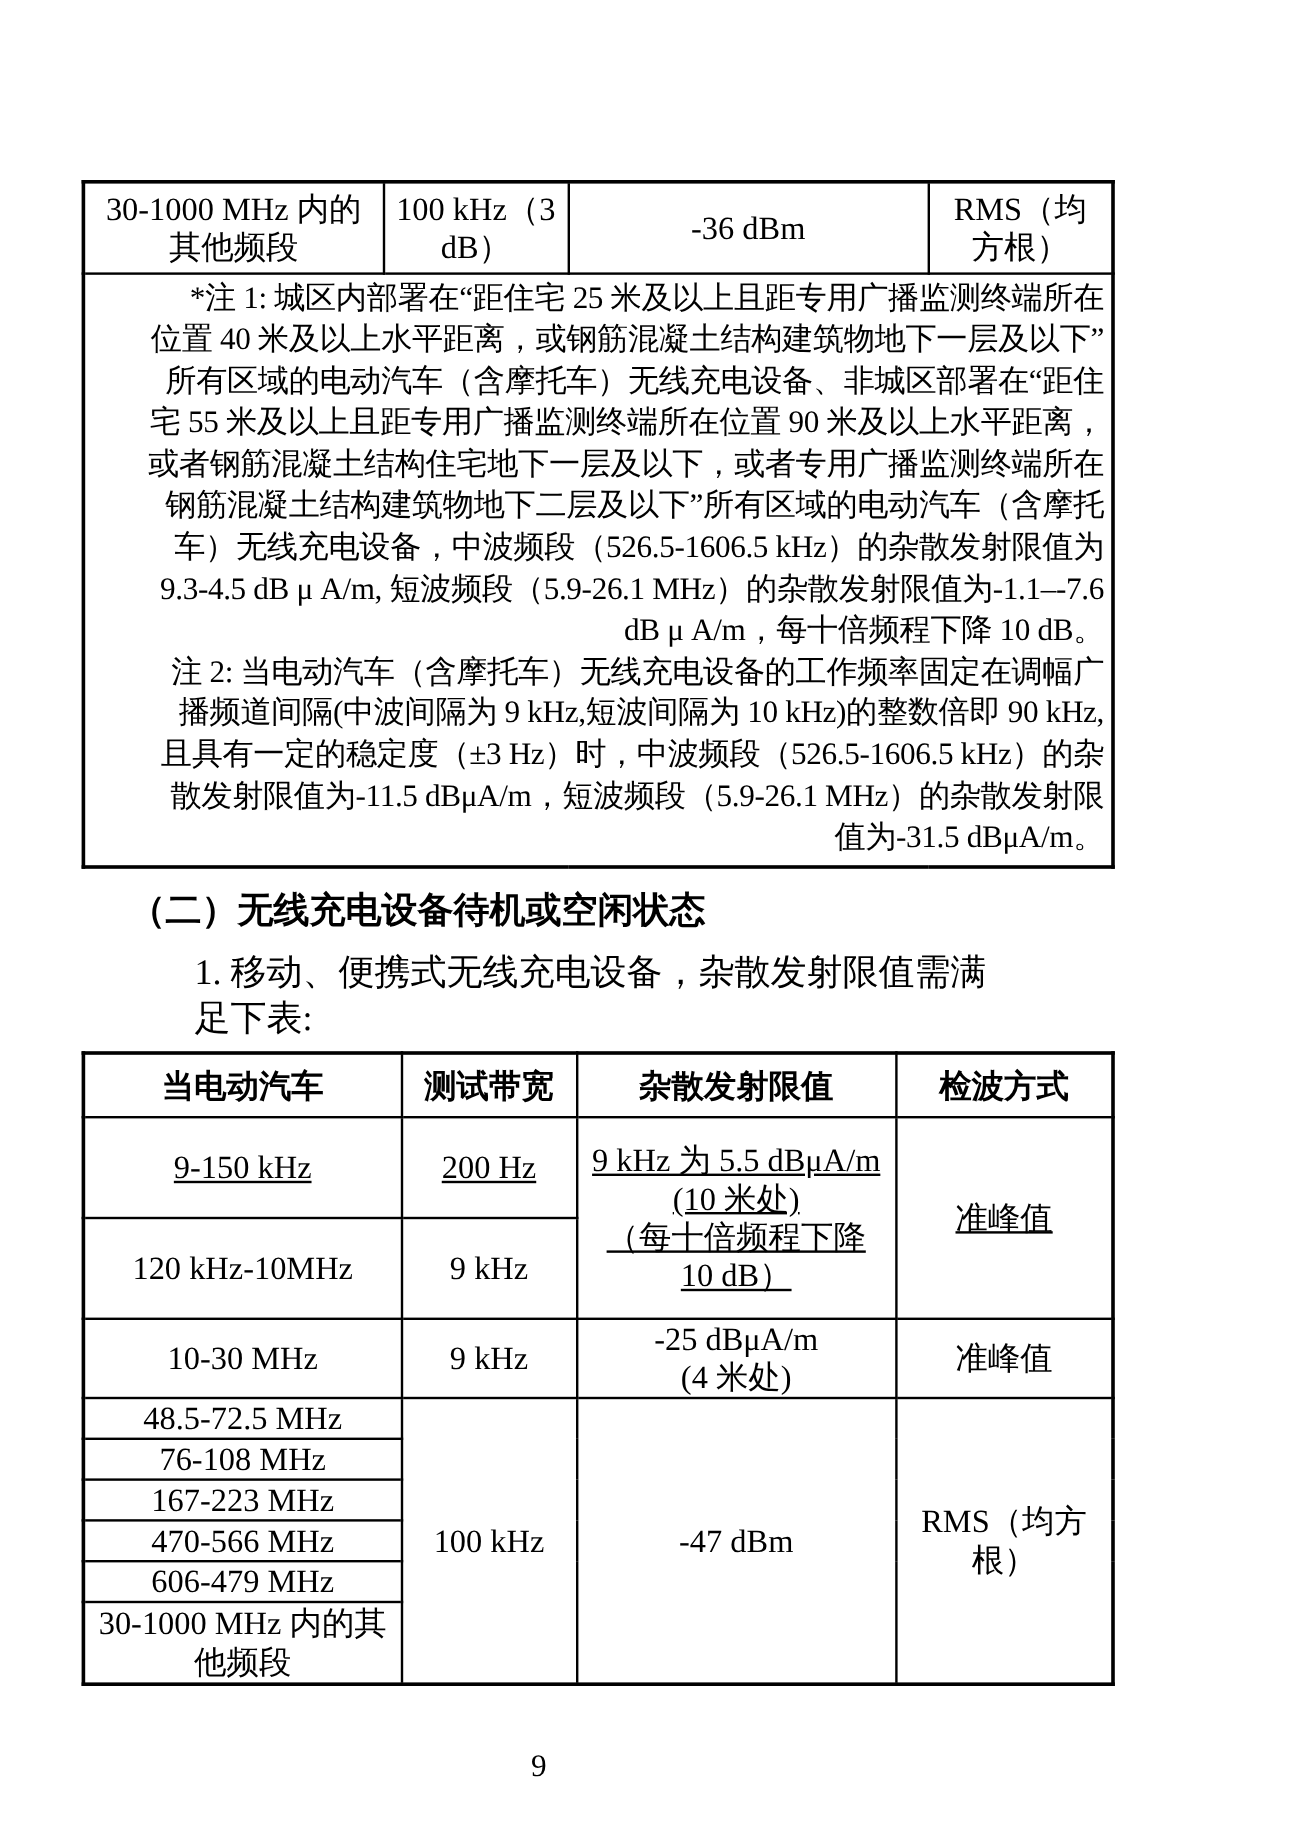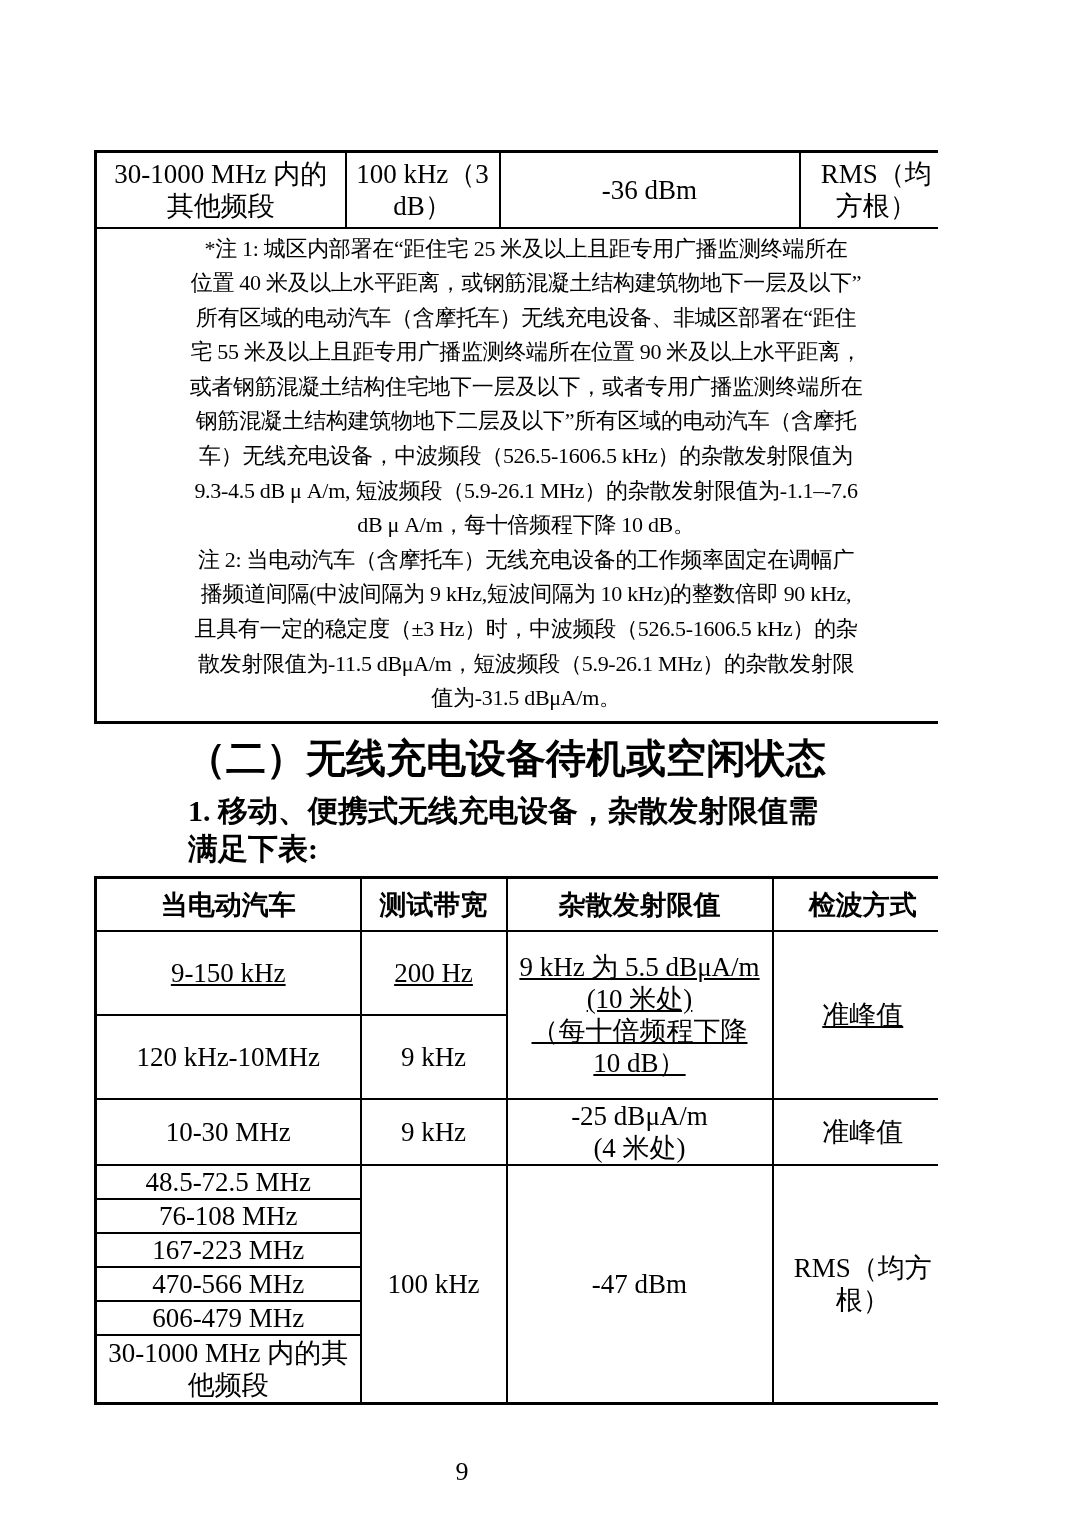--- a/index.html
+++ b/index.html
@@ -6,21 +6,21 @@
   html, body {
     margin: 0; padding: 0;
     background: #ffffff;
     width: 1074px; height: 1520px;
     font-family: "Liberation Serif", "DejaVu Serif", serif;
     color: #000000;
   }
   .page {
     position: relative;
     width: 938px; height: 1520px;
-    padding: 150px 108px 0 94px;
+    padding: 150px 108px 0 68px;
     overflow: hidden;
     border-radius: 15px;
   }
   table {
     border-collapse: collapse;
     table-layout: fixed;
     width: 858px;
     border: 3px solid #000;
   }
   td, th {
@@ -30,40 +30,40 @@
     font-size: 27px;
     line-height: 32px;
     padding: 0 8px;
     overflow: hidden;
     font-weight: normal;
   }
   th { font-weight: bold; }
   
   .t1 .r-data td { height: 76px; }
   .t1 td.notes-cell {
-    text-align: center;
+    text-align: right;
     vertical-align: top;
-    font-size: 22px;
+    font-size: 26px;
     line-height: 34.6px;
     letter-spacing: -0.3px;
     padding: 3px 6px 5px 9px;
   }
   .lines { white-space: pre-line; }
   
   .heading {
-    margin: 16px 0 0 92px;
-    font-size: 40px;
+    margin: 16px 0 0 40px;
+    font-size: 30px;
     line-height: 38px;
     font-weight: bold;
   }
   .subheading {
     margin: 14px 0 8px 94px;
     font-size: 30px;
     line-height: 38px;
-    font-weight: bold;
+    font-weight: normal;
   }
   
   .t2 .r-hdr th { height: 54px; }
   .t2 .r-1 td { height: 84px; text-decoration: underline; }
   .t2 .r-2 td { height: 84px; }
   .t2 .r-3 td { height: 66px; }
   .t2 .r-band td { height: 32px; }
   .t2 .r-band-last td { height: 68px; }
   .footer {
     margin-top: 52px;

